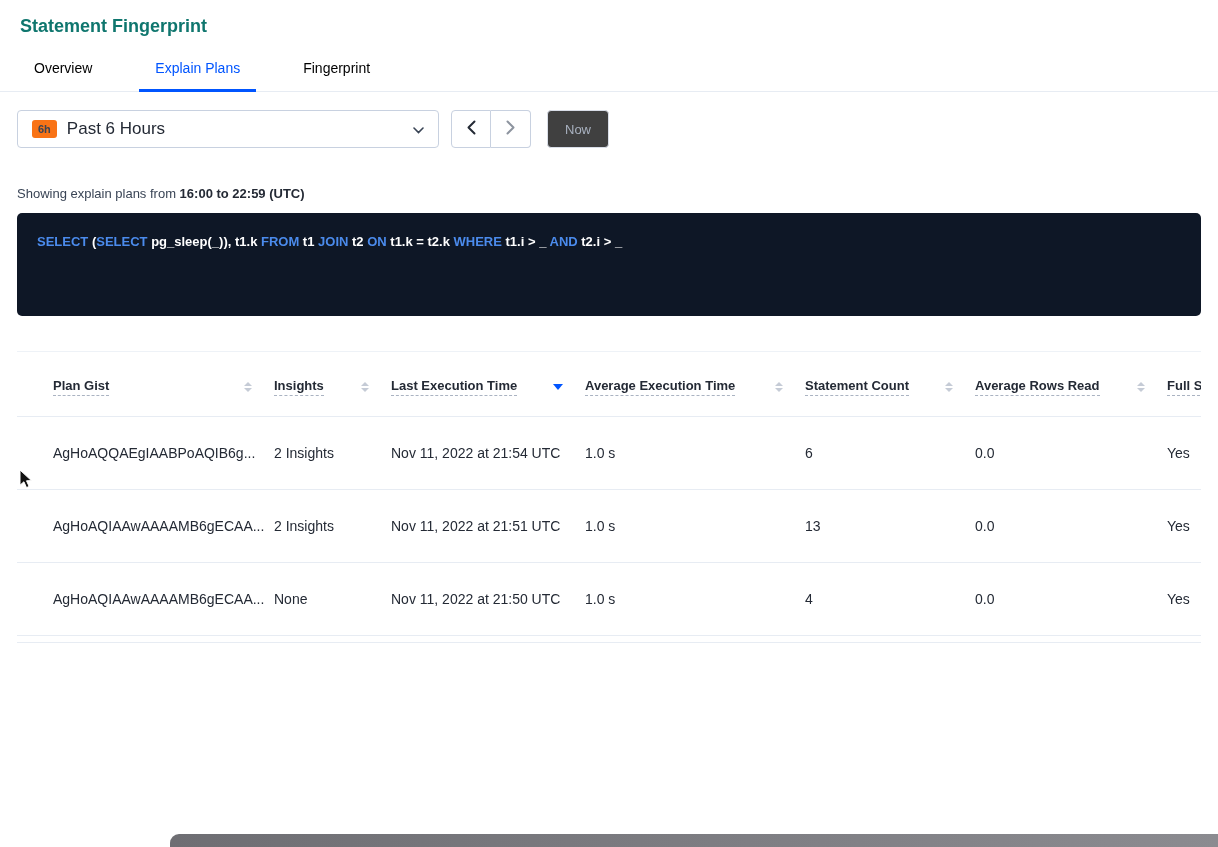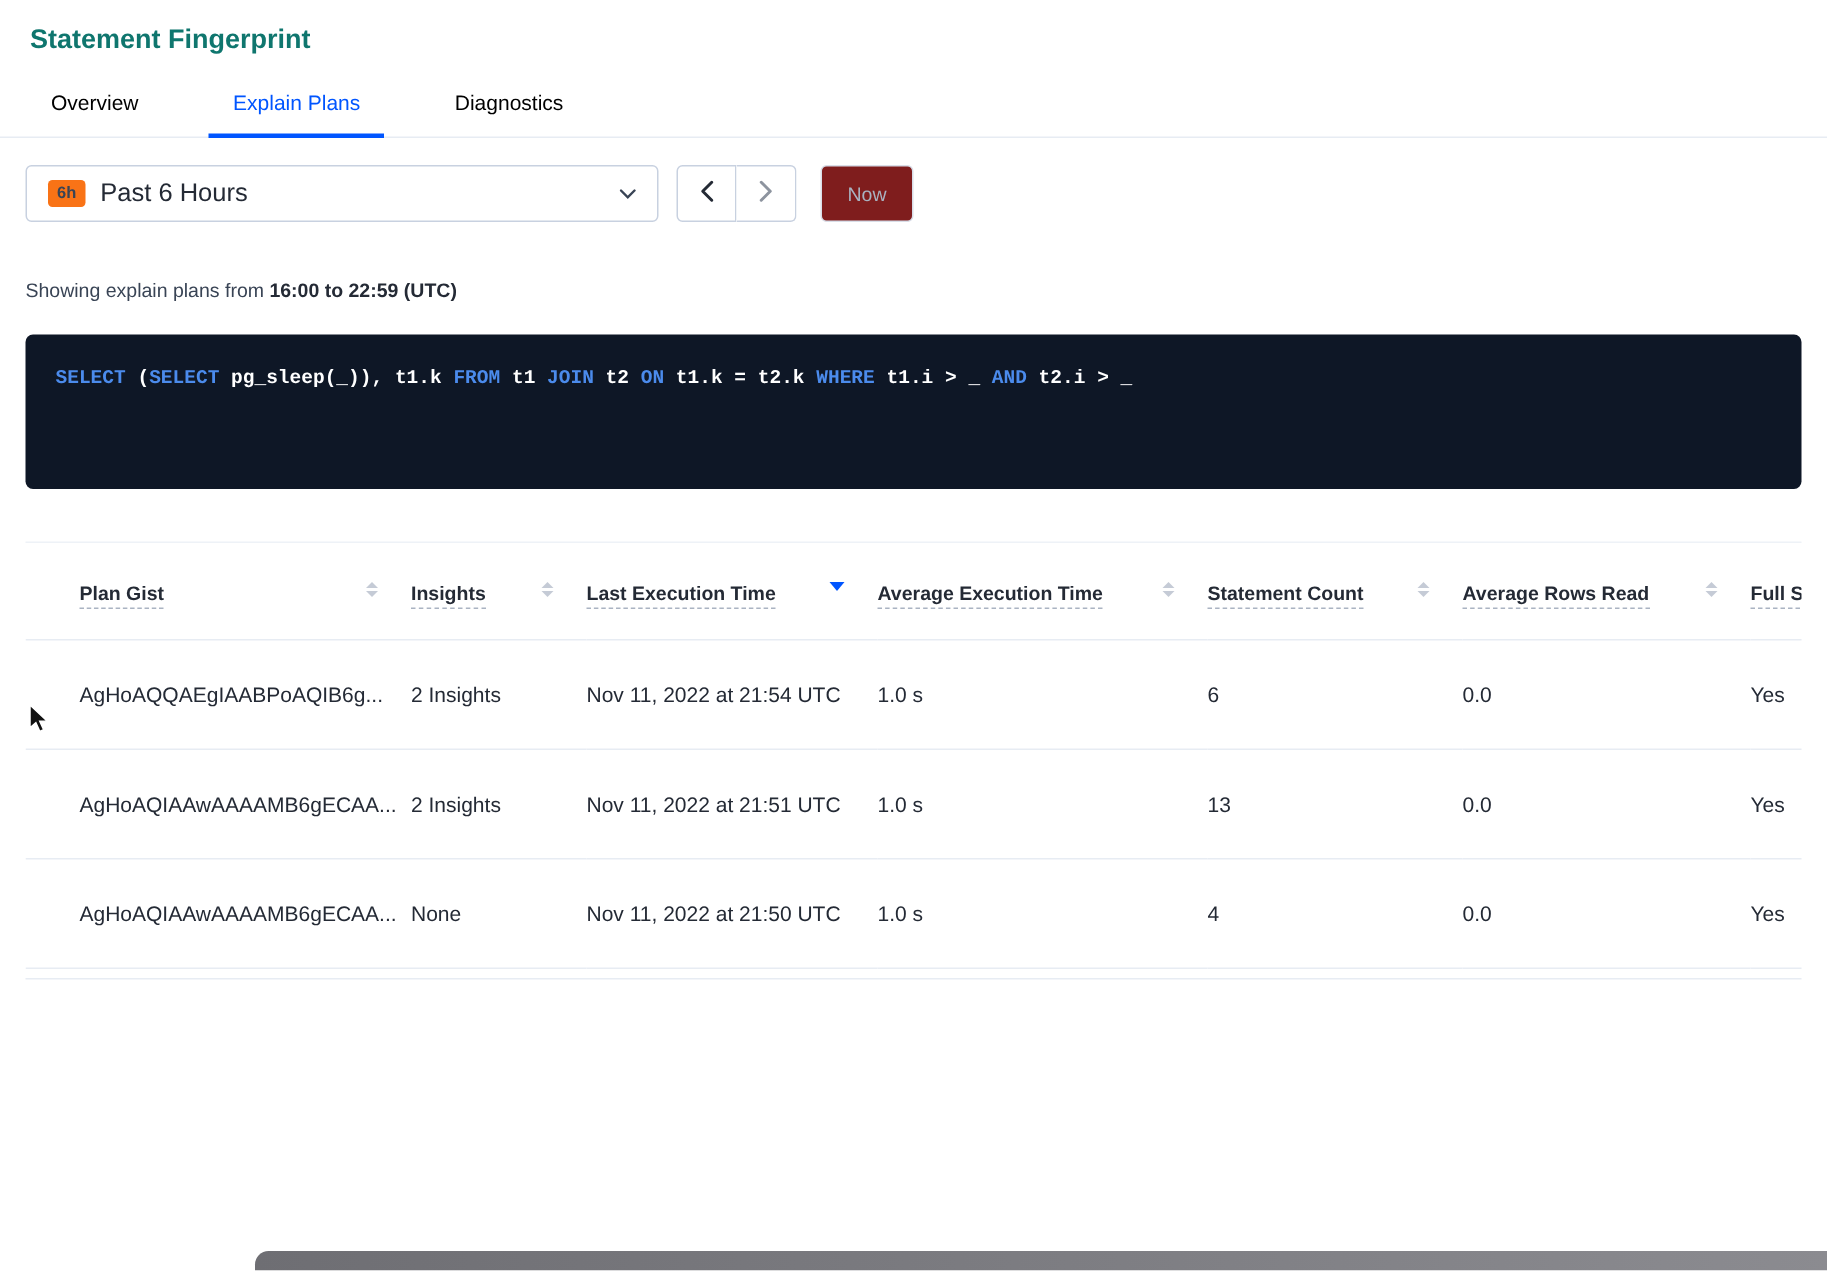--- a/index.html
+++ b/index.html
@@ -49,33 +49,33 @@
     width:40px; height:38px; background:#fff;
     border:1px solid #c8d1e0;
     display:flex; align-items:center; justify-content:center;
     cursor:pointer;
   }
   .arrow-btn.prev { border-radius:4px 0 0 4px; }
   .arrow-btn.next { border-radius:0 4px 4px 0; border-left:none; }
   .now-btn {
     height:38px; margin-left:16px; padding:0 17px;
     border:1px solid #d9dee8; border-radius:4px;
-    background:#7f1d1d; color:#a9b2c0; font-size:13px;
+    background:#404040; color:#a9b2c0; font-size:13px;
     font-family:"Liberation Sans", sans-serif;
     cursor:default;
   }
 
   .summary { margin-top:38px; font-size:13px; color:#394455; }
   .summary strong { color:#242a35; font-weight:700; }
 
   .sql-box {
-    margin-top:22px; height:103px;
+    margin-top:12px; height:103px;
     background:#0e1726; border-radius:5px;
     padding:21px 20px;
-    font-family:Liberation Mono, monospace;
+    font-family:Liberation Sans, sans-serif;
     font-size:13px; font-weight:700; color:#ffffff;
     white-space:nowrap; overflow:hidden;
   }
   .sql-box .kw { color:#4b8bec; }
 
   .table-section {
     margin-top:35px;
     border-top:1px solid #eef2f7;
     border-bottom:1px solid #e7ecf3;
     padding-bottom:6px;
@@ -84,21 +84,21 @@
   table { border-collapse:collapse; width:1300px; table-layout:fixed; }
   col.c0 { width:257px; } col.c1 { width:117px; } col.c2 { width:194px; }
   col.c3 { width:220px; } col.c4 { width:170px; } col.c5 { width:192px; }
   col.c6 { width:150px; }
   th {
     text-align:left; font-size:13px; font-weight:700; color:#242a35;
     padding:26px 0 20px 0;
     border-bottom:1px solid #e7ecf3;
     vertical-align:middle;
   }
-  th .th-inner { display:flex; justify-content:space-between; padding-right:22px; }
+  th .th-inner { display:flex; align-items:center; justify-content:space-between; padding-right:22px; }
   th.first .th-inner, td.first { padding-left:36px; }
   .hdr-label { border-bottom:1px dashed #aab3c2; padding-bottom:2px; }
   td {
     font-size:14px; color:#242a35;
     padding:28px 8px 28px 0;
     border-bottom:1px solid #e7ecf3;
   }
   tr:last-child td { border-bottom:1px solid #e7ecf3; }
   .sort { display:flex; flex-direction:column; gap:2px; align-items:center; }
   .sort .tri-up {
@@ -125,21 +125,21 @@
   }
 </style>
 </head>
 <body>
 
 <div class="page-title">Statement Fingerprint</div>
 
 <div class="tab-bar">
     <div class="tab">Overview</div>
     <div class="tab active">Explain Plans</div>
-    <div class="tab">Diagnostics</div>
+    <div class="tab">Fingerprint</div>
   </div>
 
 <div class="content">
 
   <div class="controls">
     <div class="time-picker">
       <span class="badge-6h">6h</span>
       <span class="tp-label">Past 6 Hours</span>
       <span>
         <svg width="11" height="7" viewBox="0 0 11 7">

